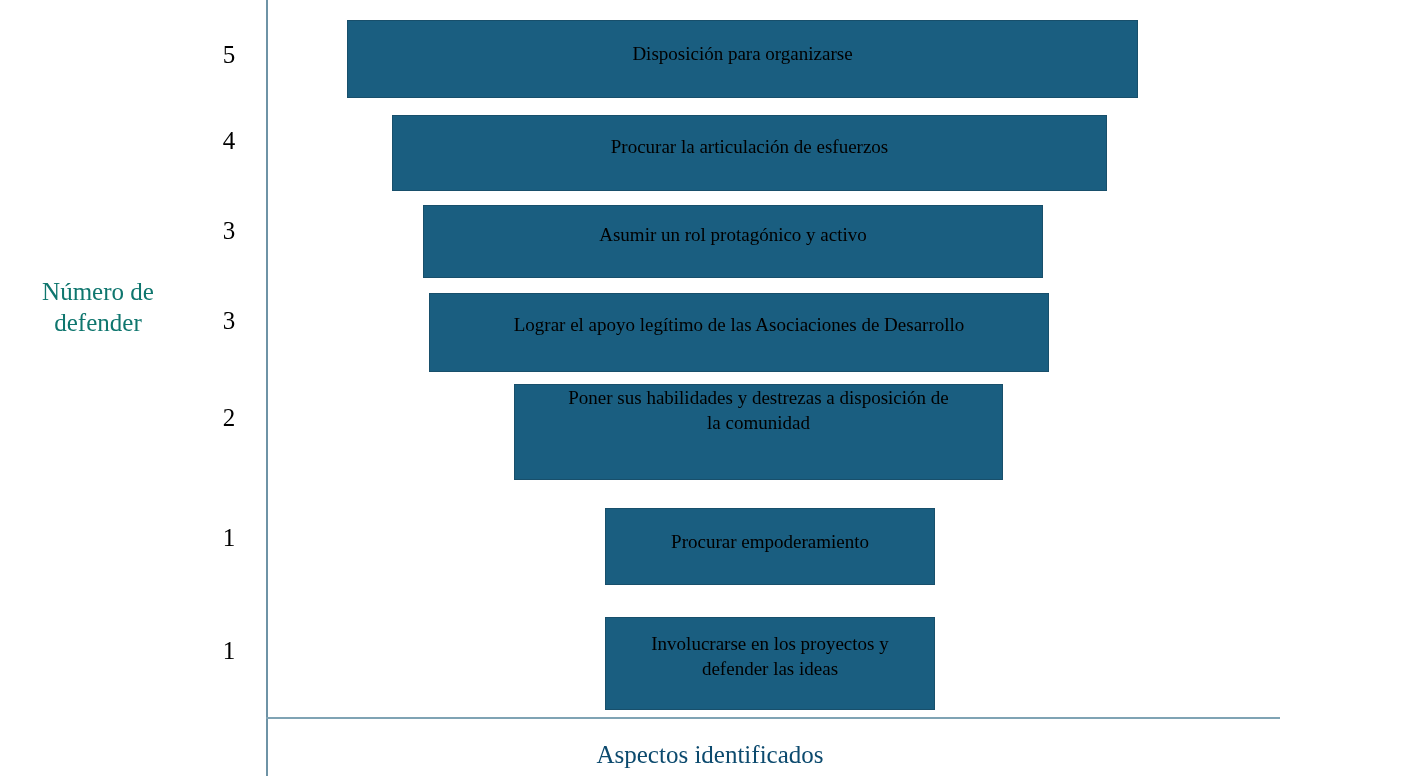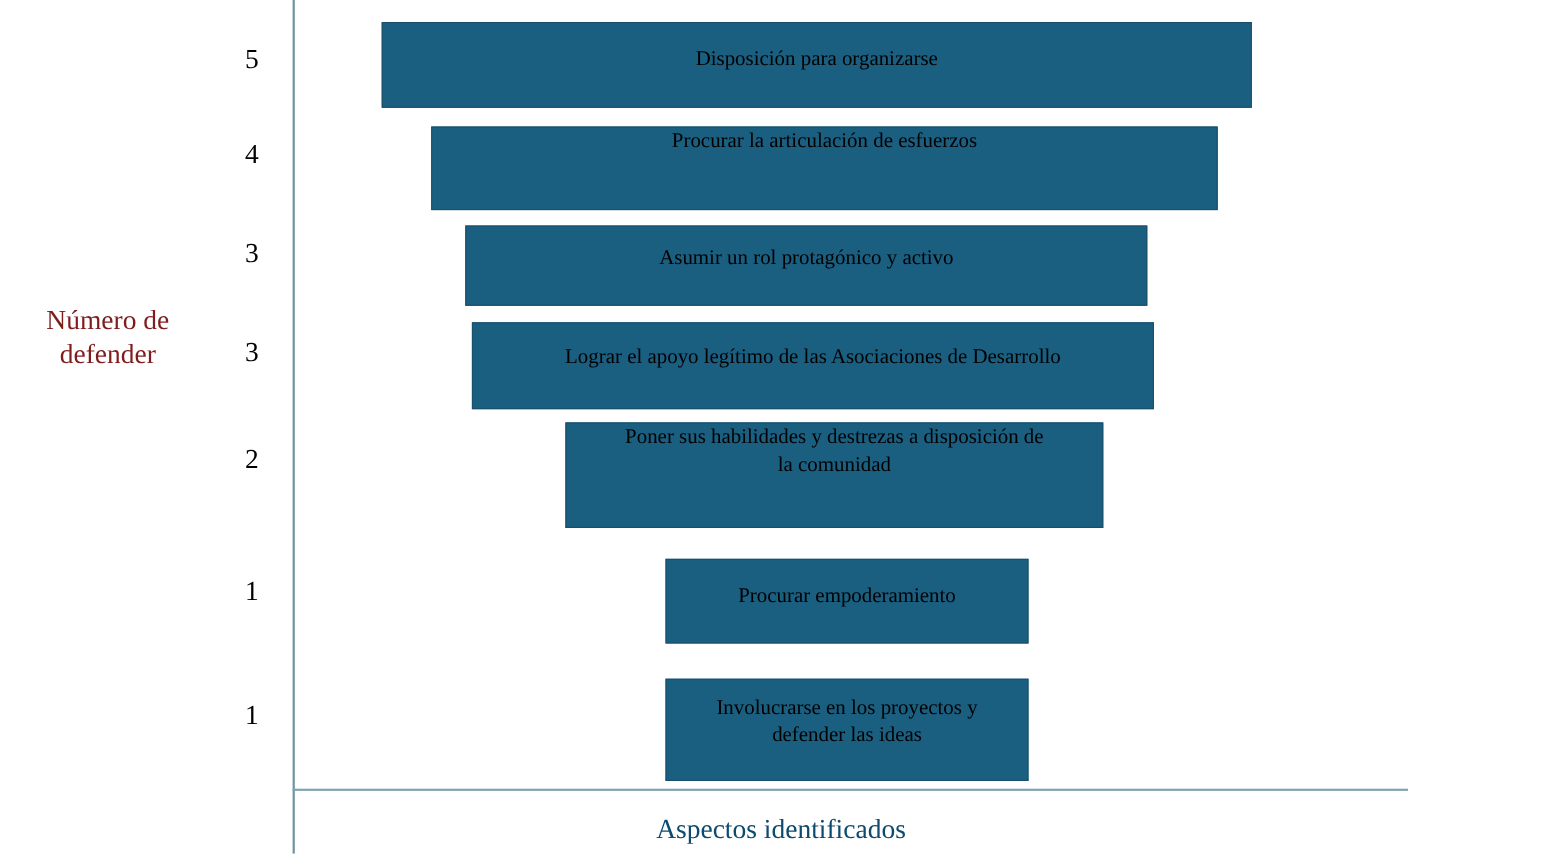--- a/index.html
+++ b/index.html
@@ -42,21 +42,21 @@
 
   
   .y-axis-title {
     position: absolute;
     left: 8px;
     top: 276px;
     width: 180px;
     text-align: center;
     font-size: 25px;
     line-height: 31px;
-    color: #7f1d1d;
+    color: #0f766e;
   }
   .y-axis-title div { white-space: nowrap; }
 
   .x-axis-title {
     position: absolute;
     left: 510px;
     top: 740px;
     width: 400px;
     text-align: center;
     font-size: 25px;
@@ -120,21 +120,21 @@
       <div class="value-label" style="left: 199px; top: 308px;">3</div>
       <div class="value-label" style="left: 199px; top: 405px;">2</div>
       <div class="value-label" style="left: 199px; top: 525px;">1</div>
       <div class="value-label" style="left: 199px; top: 638px;">1</div>
     </div>
   <div id="bars">
       <div class="bar" style="left: 311px; top: 20px; width: 791px; height: 78px; background: rgb(26, 94, 128); border-color: rgb(24, 79, 107);">
         <span class="bar-label" style="padding-top: 20px;">Disposición para organizarse</span>
       </div>
       <div class="bar" style="left: 356px; top: 115px; width: 715px; height: 76px; background: rgb(26, 94, 128); border-color: rgb(24, 79, 107);">
-        <span class="bar-label" style=" font-family: Liberation Serif, serif;">Procurar la articulación de esfuerzos</span>
+        <span class="bar-label" style="padding-top: 18px; font-family: Liberation Serif, serif;">Procurar la articulación de esfuerzos</span>
       </div>
       <div class="bar" style="left: 387px; top: 205px; width: 620px; height: 73px; background: rgb(26, 94, 128); border-color: rgb(24, 79, 107);">
         <span class="bar-label" style="padding-top: 16px;">Asumir un rol protagónico y activo</span>
       </div>
       <div class="bar" style="left: 393px; top: 293px; width: 620px; height: 79px; background: rgb(26, 94, 128); border-color: rgb(24, 79, 107);">
         <span class="bar-label" style="padding-top: 18px;">Lograr el apoyo legítimo de las Asociaciones de Desarrollo</span>
       </div>
       <div class="bar" style="left: 478px; top: 384px; width: 489px; height: 96px; background: rgb(26, 94, 128); border-color: rgb(24, 79, 107);">
         <span class="bar-label" style="">Poner sus habilidades y destrezas a disposición de
 la comunidad</span>

